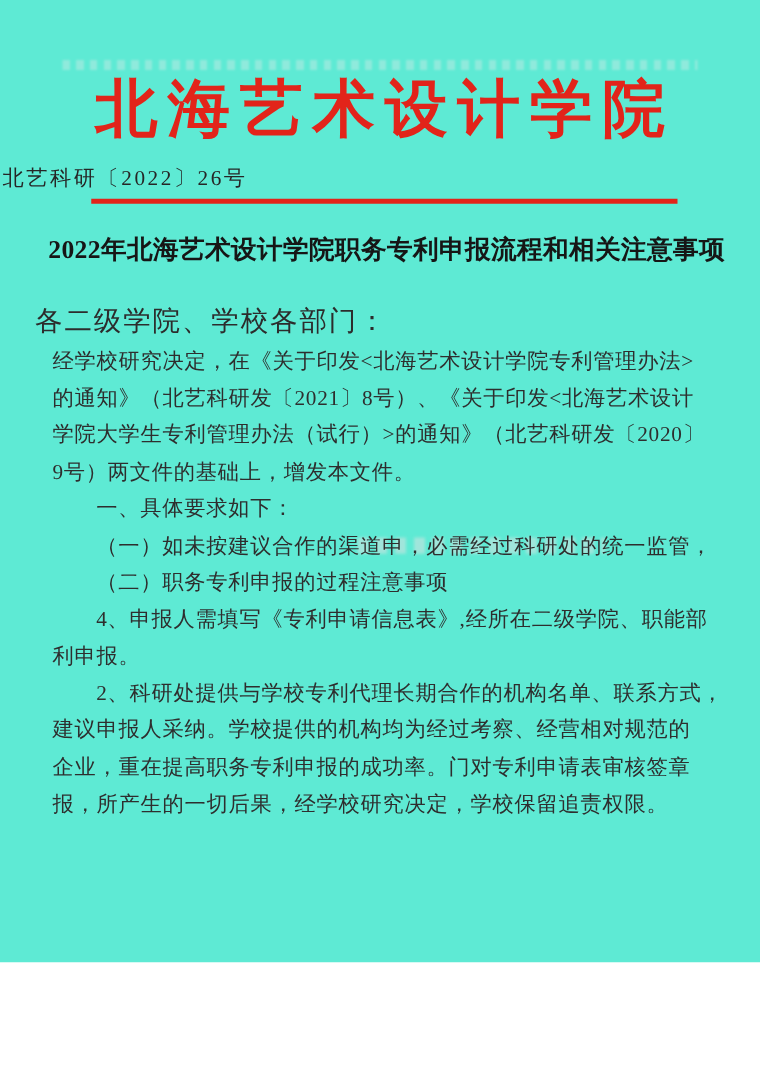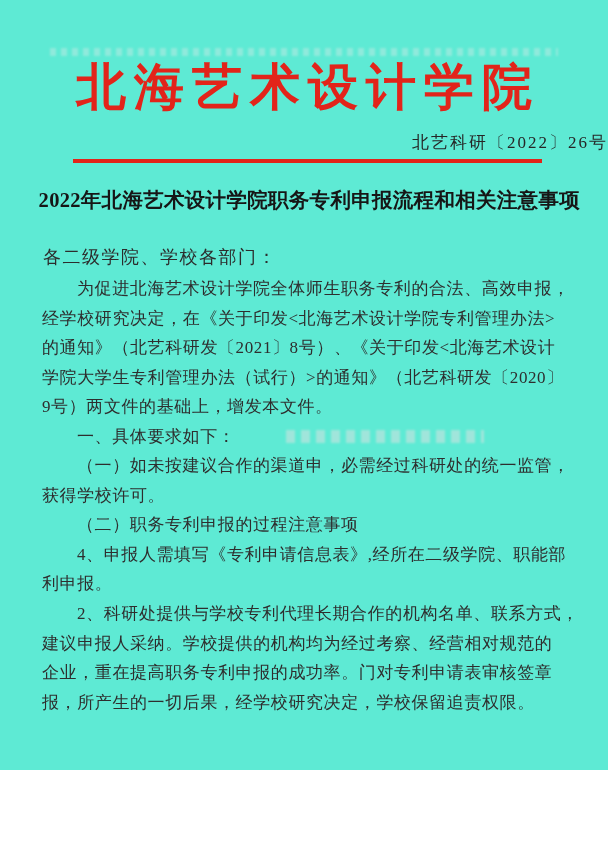--- a/index.html
+++ b/index.html
@@ -29,21 +29,21 @@
     font-weight: bold;
     letter-spacing: 8px;
     text-indent: 8px;
     white-space: nowrap;
   }
   .doc-number {
     position: absolute;
     top: 132px;
     left: 0;
     width: 100%;
-    text-align: right;
+    text-align: left;
     font-size: 17px;
     line-height: 22px;
     color: #262626;
     letter-spacing: 2px;
     text-indent: 2px;
     white-space: nowrap;
   }
   .red-rule {
     position: absolute;
     top: 159px;
@@ -67,22 +67,22 @@
     font-weight: bold;
     color: #161616;
     letter-spacing: 0.3px;
     white-space: nowrap;
   }
 
   
   .salutation {
     position: absolute;
     top: 246px;
-    left: 43px;
-    font-size: 18px;
+    left: 28px;
+    font-size: 22px;
     line-height: 22px;
     color: #2c2c2c;
     letter-spacing: 1.5px;
     white-space: nowrap;
   }
   .doc-body {
     position: absolute;
     top: 274px;
     left: 42px;
     width: 516px;
@@ -136,28 +136,26 @@
 
   <hr class="red-rule" style="background: rgb(226, 36, 26);">
 
   <h2 class="doc-title">2022年北海艺术设计学院职务专利申报流程和相关注意事项</h2>
 
   <div class="salutation">各二级学院、学校各部门：</div>
 
   <div class="smudge smudge-mid"></div>
 
   <div class="doc-body">
-      <div class="body-line indent">为促进北海艺术设计学院全体师生职务专利的合法、高效申报，</div>
       <div class="body-line">经学校研究决定，在《关于印发&lt;北海艺术设计学院专利管理办法&gt;</div>
       <div class="body-line">的通知》（北艺科研发〔2021〕8号）、《关于印发&lt;北海艺术设计</div>
       <div class="body-line">学院大学生专利管理办法（试行）&gt;的通知》（北艺科研发〔2020〕</div>
       <div class="body-line">9号）两文件的基础上，增发本文件。</div>
       <div class="body-line indent">一、具体要求如下：</div>
       <div class="body-line indent">（一）如未按建议合作的渠道申，必需经过科研处的统一监管，</div>
-      <div class="body-line">获得学校许可。</div>
       <div class="body-line indent">（二）职务专利申报的过程注意事项</div>
       <div class="body-line indent">4、申报人需填写《专利申请信息表》,经所在二级学院、职能部</div>
       <div class="body-line">利申报。</div>
       <div class="body-line indent">2、科研处提供与学校专利代理长期合作的机构名单、联系方式，</div>
       <div class="body-line">建议申报人采纳。学校提供的机构均为经过考察、经营相对规范的</div>
       <div class="body-line">企业，重在提高职务专利申报的成功率。门对专利申请表审核签章</div>
       <div class="body-line">报，所产生的一切后果，经学校研究决定，学校保留追责权限。</div>
     </div>
 
 </div>

